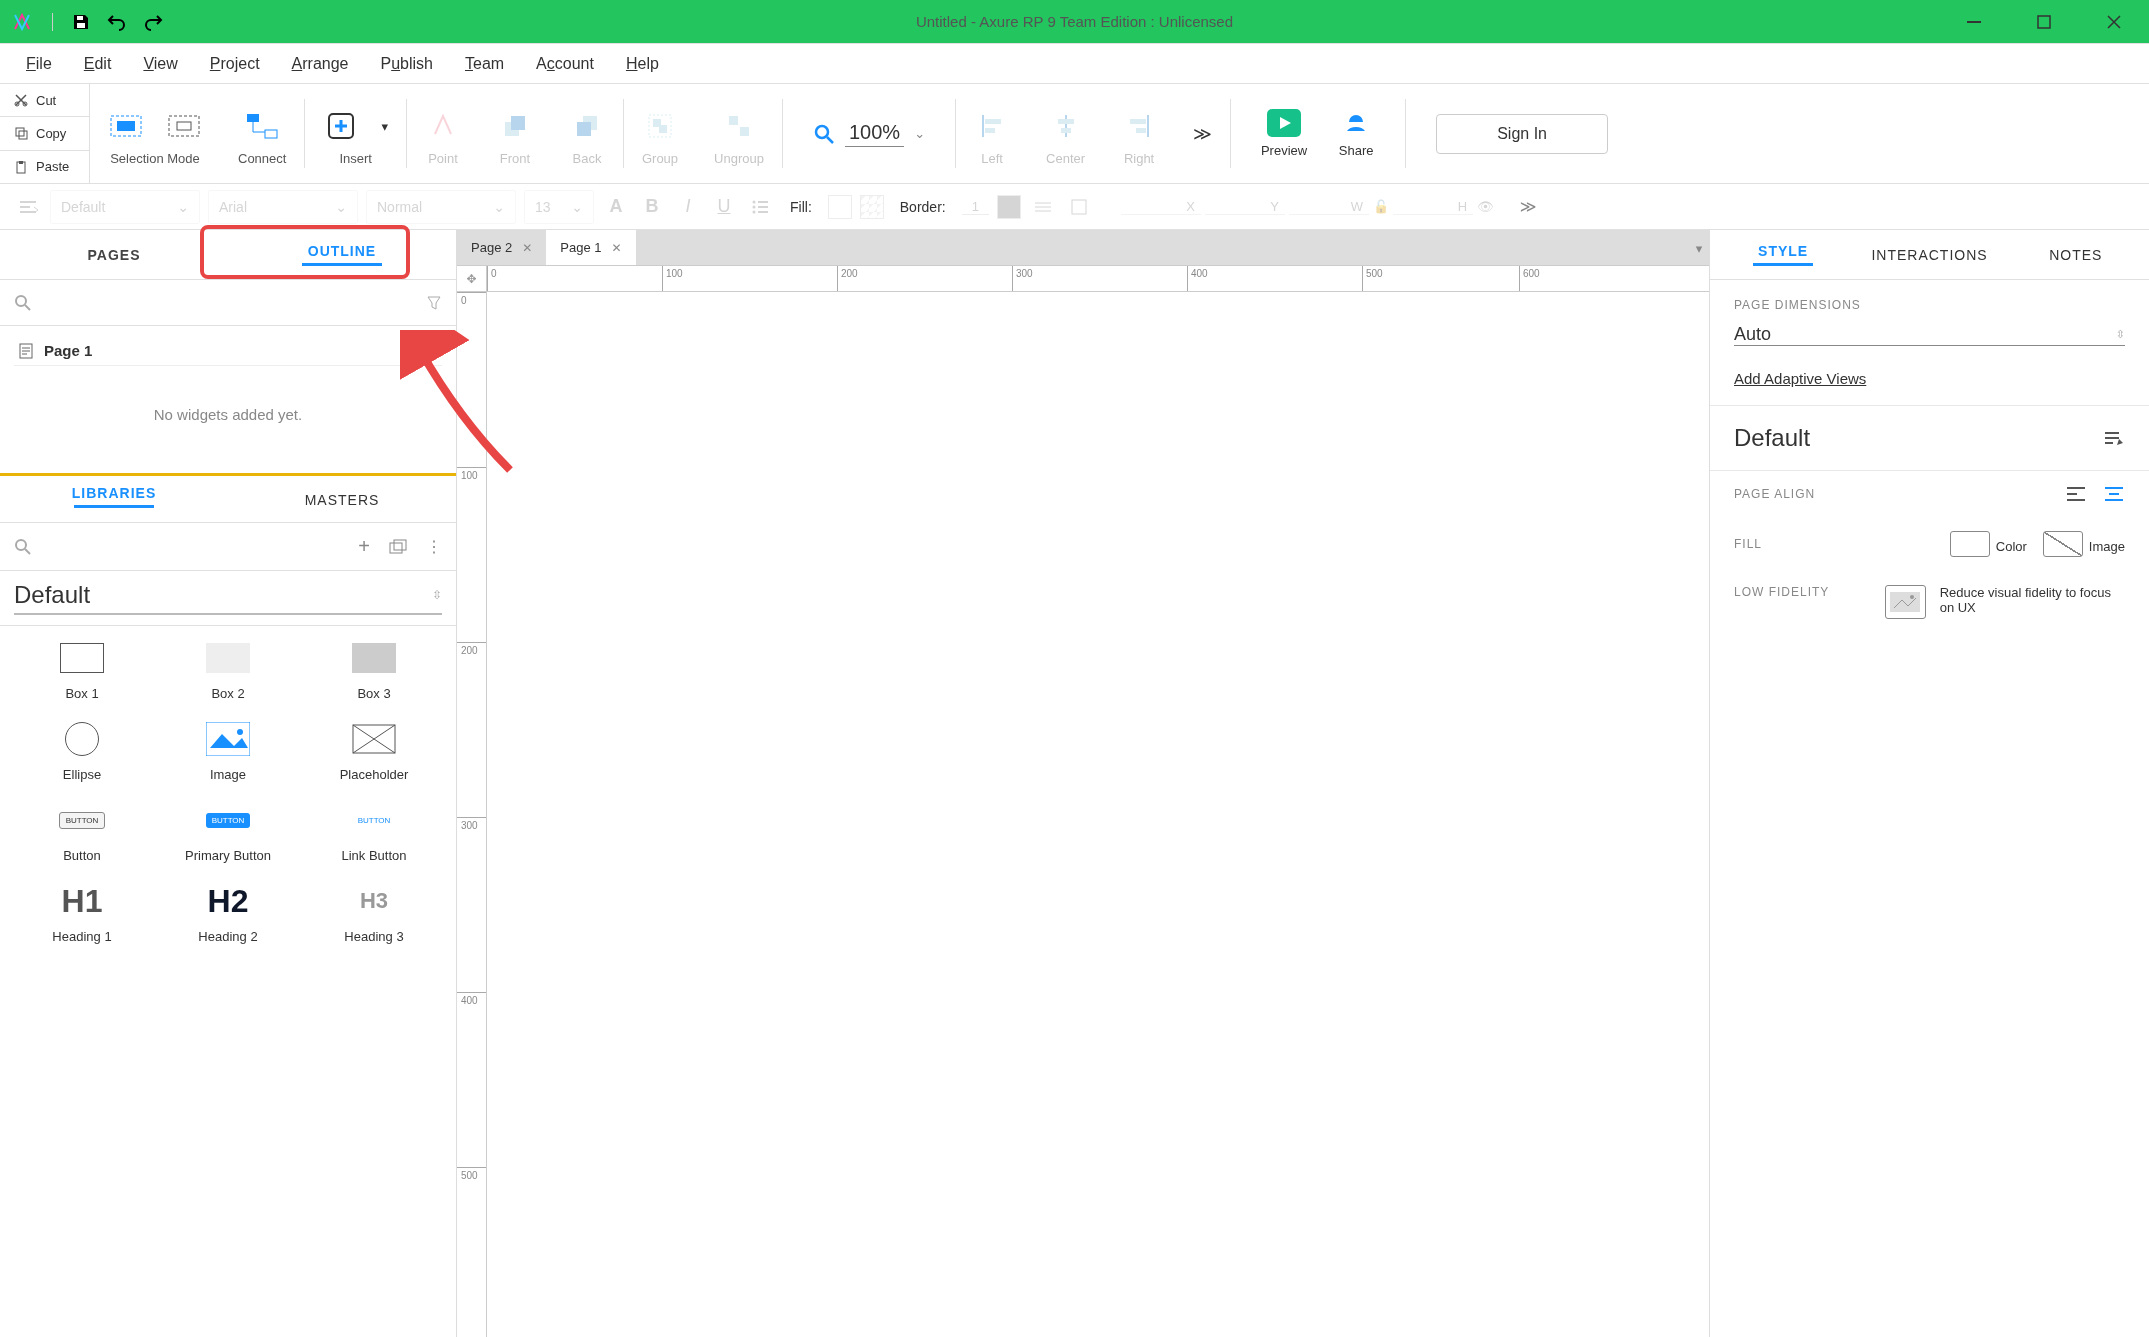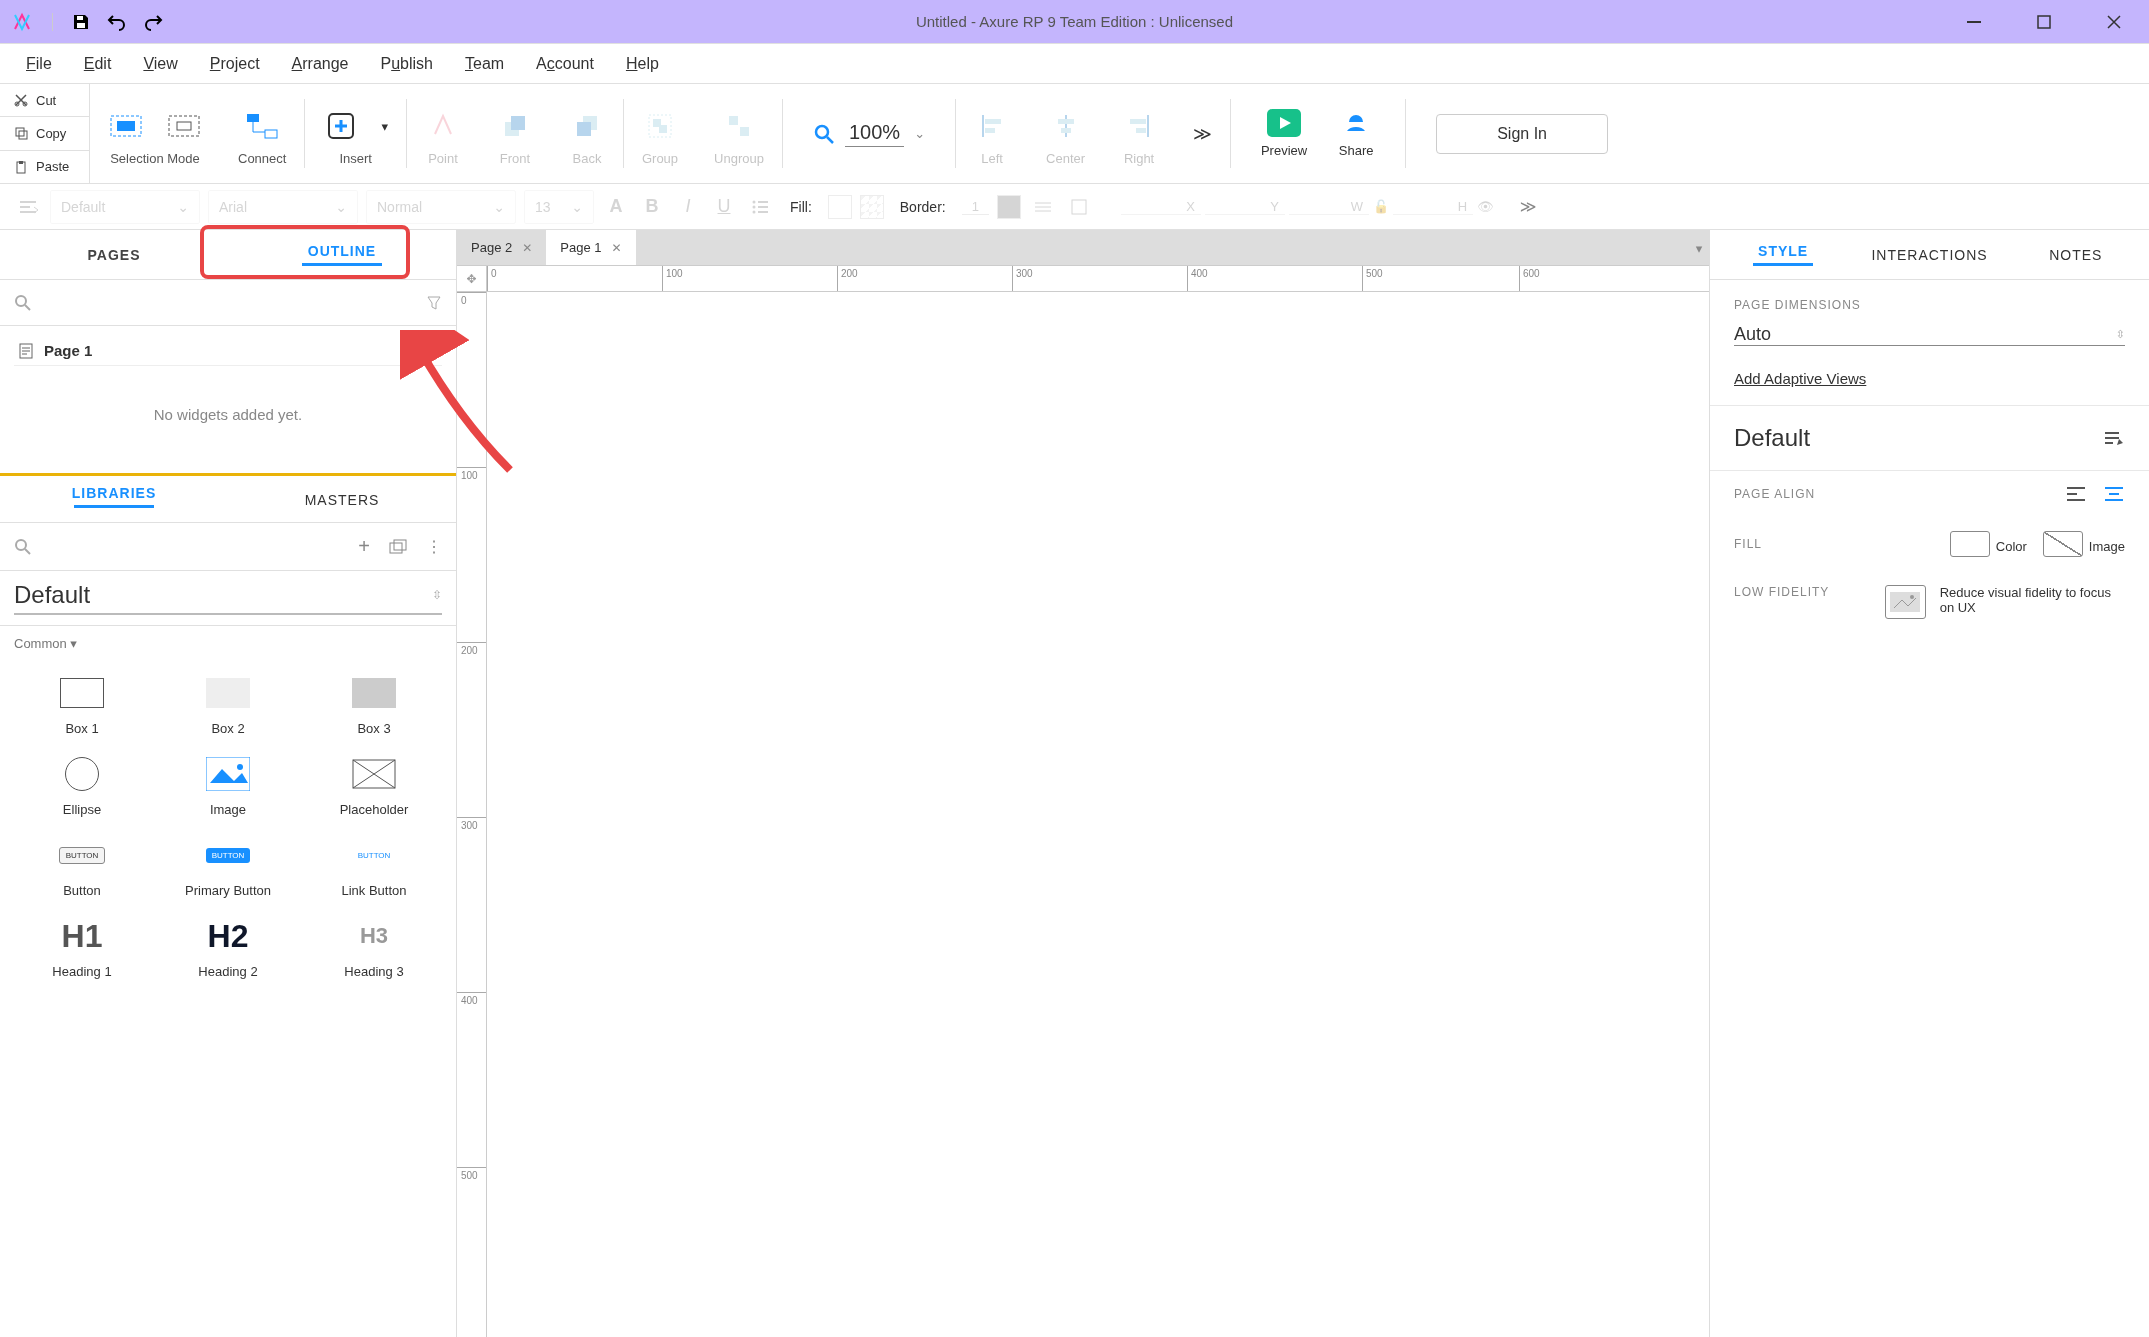--- a/index.html
+++ b/index.html
@@ -1,19 +1,19 @@
 <!DOCTYPE html>
 <html><head>
 <meta charset="utf-8">
 <style>
 * { box-sizing: border-box; margin: 0; padding: 0; font-family: "Segoe UI", Arial, sans-serif; }
 body { background: #fff; color: #333; font-size: 13px; overflow: hidden; width: 2149px; height: 1337px; position: relative; }
 
 
-.titlebar { height: 44px; background: #c4b5fd; display: flex; align-items: center; padding: 0 10px; position: relative; border-bottom: 1px solid #e0e0e0; }
+.titlebar { height: 44px; background: #22c55e; display: flex; align-items: center; padding: 0 10px; position: relative; border-bottom: 1px solid #e0e0e0; }
 .titlebar .logo { width: 24px; height: 24px; display: flex; align-items: center; justify-content: center; margin-right: 8px; }
 .titlebar .divider { width: 1px; height: 18px; background: #ccc; margin: 0 10px; }
 .titlebar .tb-btn { width: 28px; height: 28px; display: flex; align-items: center; justify-content: center; margin: 0 4px; cursor: pointer; }
 .titlebar .title { position: absolute; left: 50%; transform: translateX(-50%); font-size: 15px; color: #555; }
 .titlebar .winctrls { position: absolute; right: 0; display: flex; }
 .titlebar .winctrls .wc { width: 70px; height: 44px; display: flex; align-items: center; justify-content: center; cursor: pointer; }
 
 
 .menubar { height: 40px; display: flex; align-items: center; padding: 0 10px; border-bottom: 1px solid #e0e0e0; }
 .menubar .menuitem { padding: 6px 16px; font-size: 16px; cursor: pointer; }
@@ -474,21 +474,20 @@
           <rect x="6" y="1" width="12" height="10" stroke="#888" fill="none"></rect>
         </svg>
       <span style="font-size:16px;color:#888;">⋮</span>
     </div>
     <div class="lib-select">
       <div class="sel">
           <span>Default</span>
           <span style="font-size:12px;color:#aaa;">⇳</span>
         </div>
     </div>
-    <div class="lib-cat">Common ▾</div>
     <div class="widget-grid">
       <div class="widget-cell">
           <div class="widget-preview">
             <div style="width:44px;height:30px;border:1.5px solid #555;"></div>
           </div>
           <span>Box 1</span>
         </div>
       <div class="widget-cell">
           <div class="widget-preview">
             <div style="width:44px;height:30px;background:#eee;"></div>

